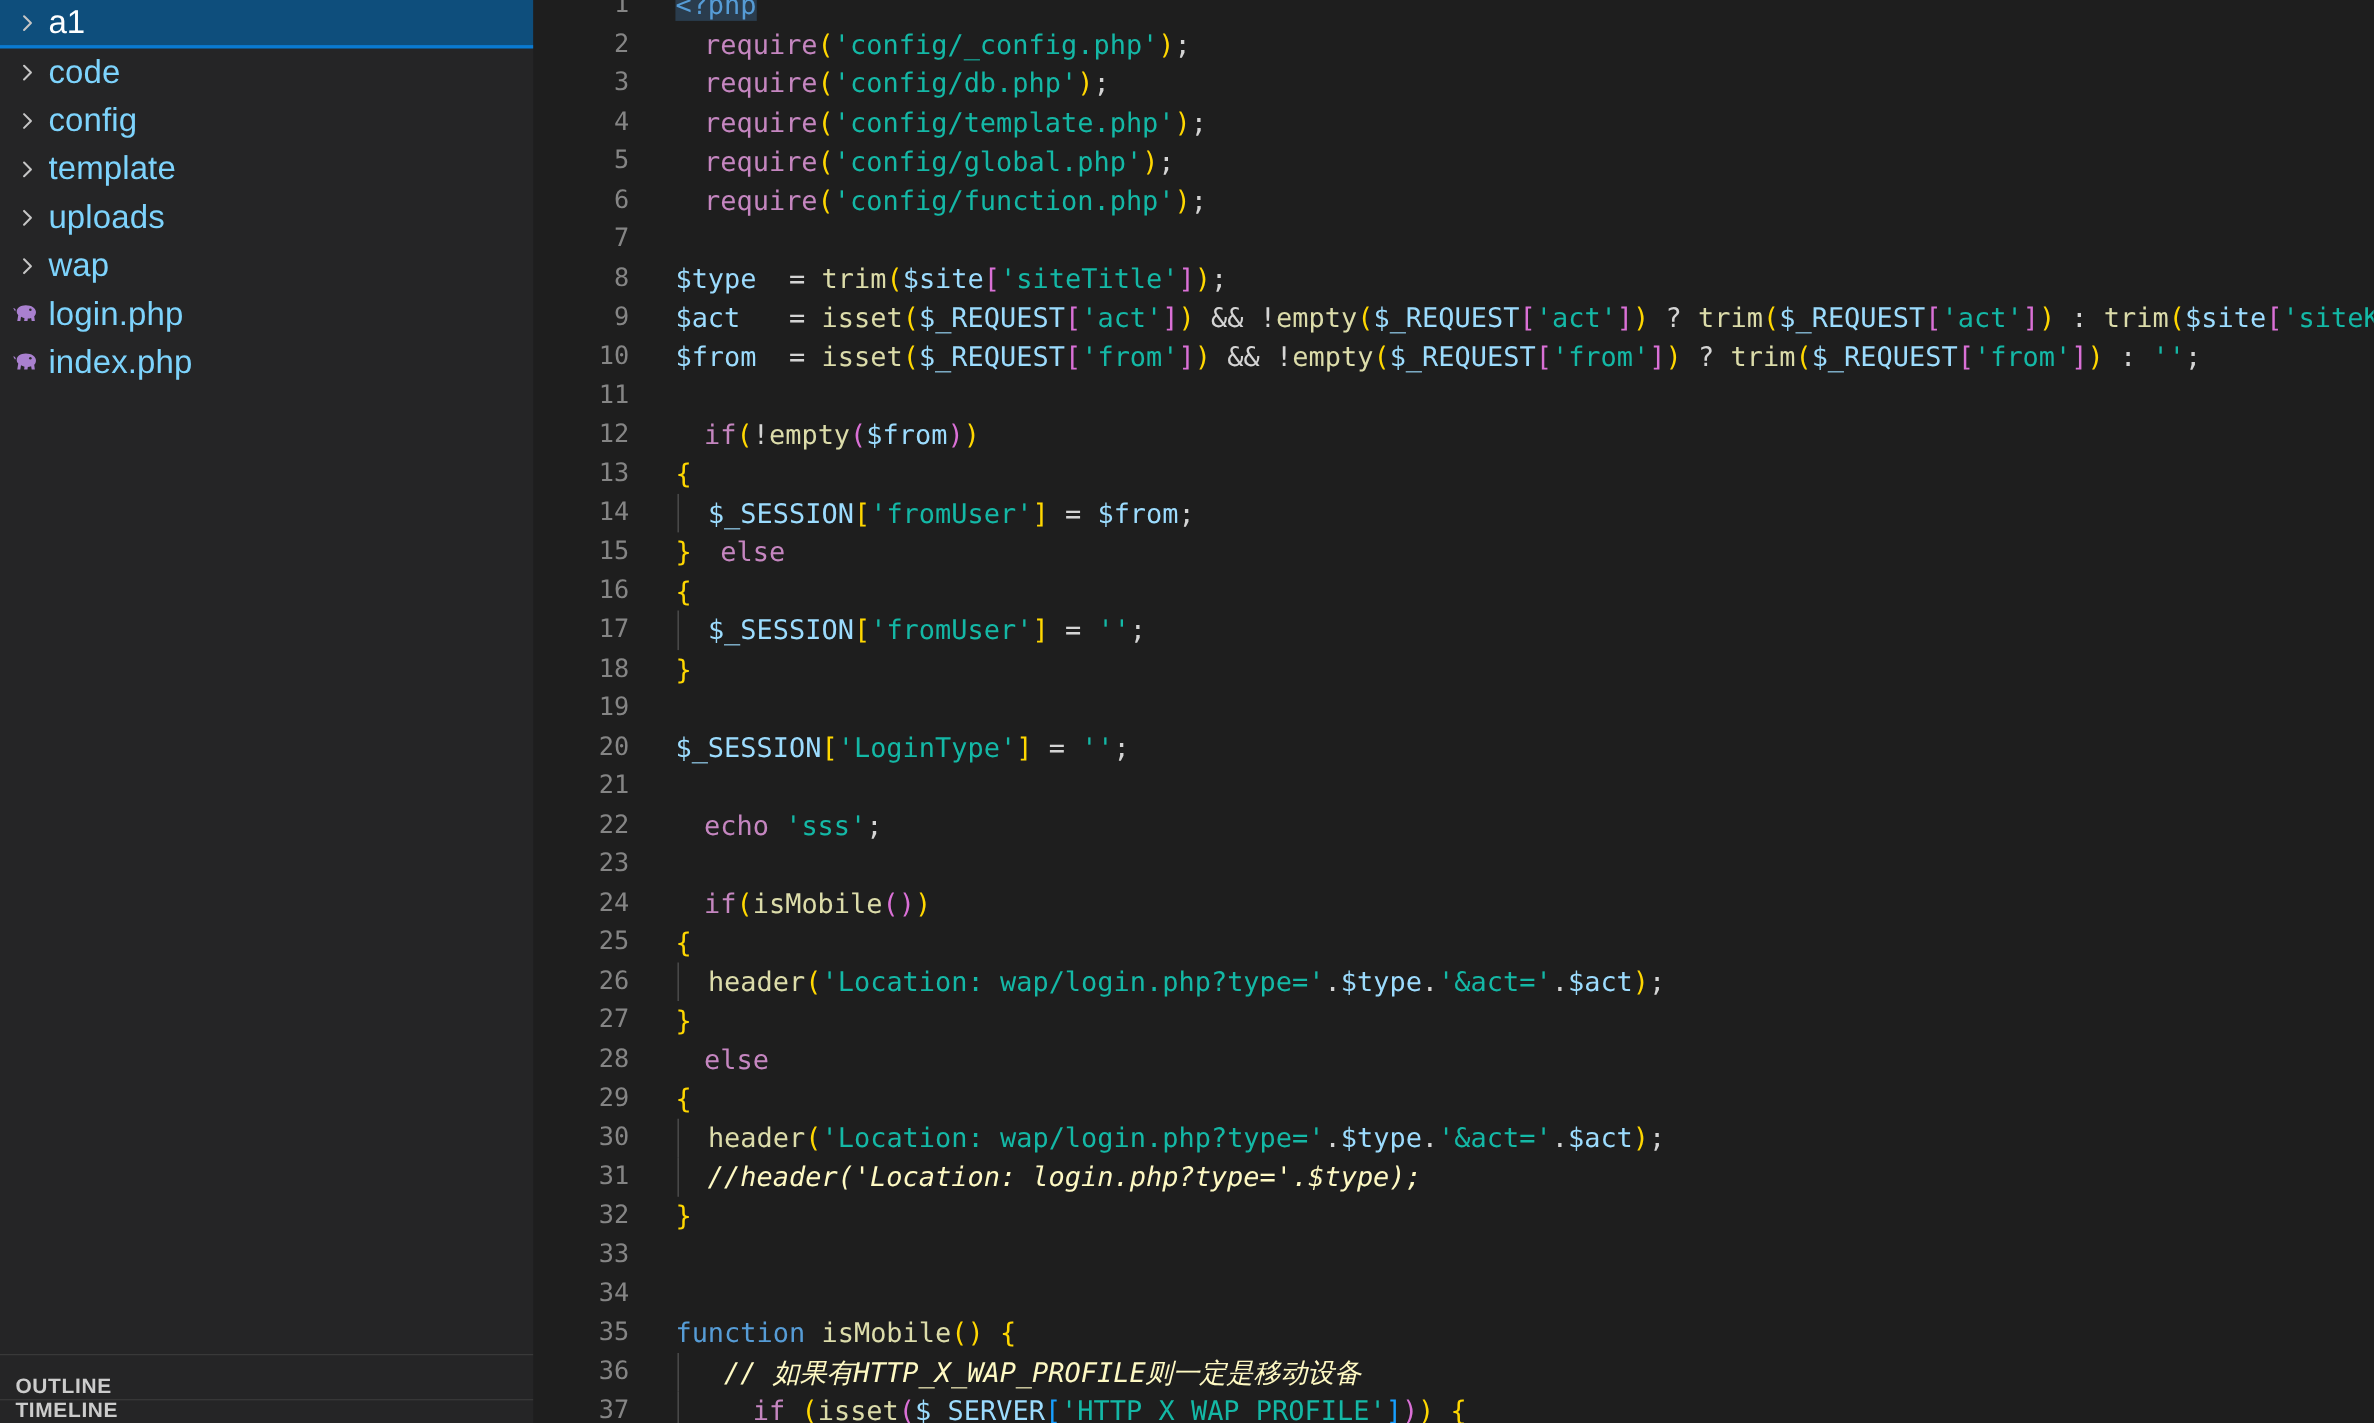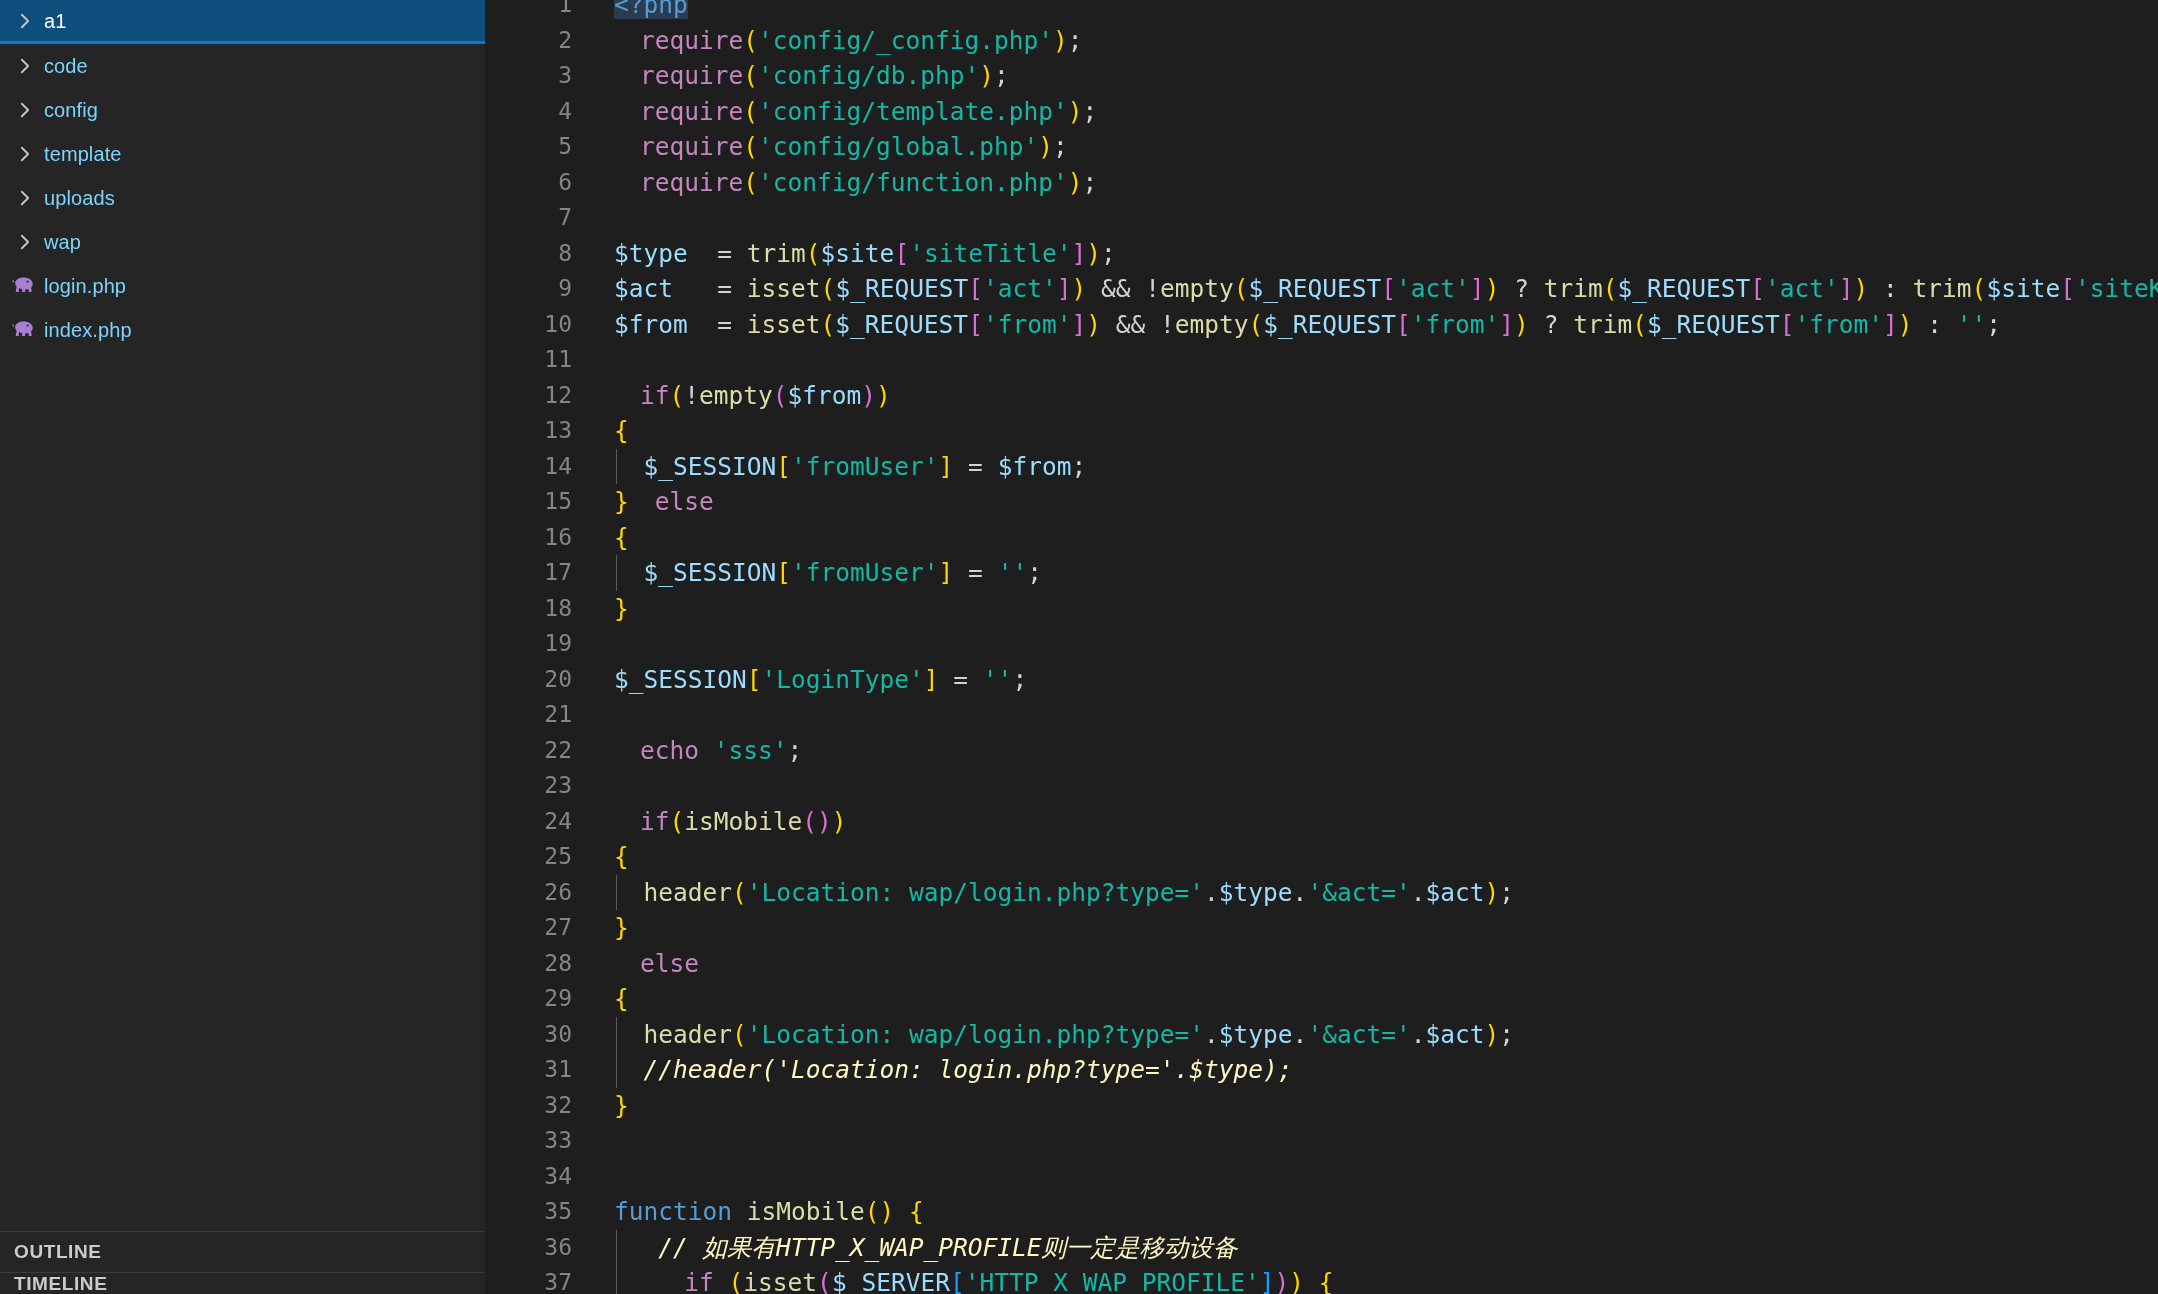--- a/index.html
+++ b/index.html
@@ -70,31 +70,31 @@
   .file-icon {
     width: 34px;
     flex: none;
     display: flex;
     align-items: center;
     justify-content: center;
   }
   .file-icon svg { display: block; }
   .tree-label {
     padding-left: 2px;
-    font-size: 20px;
+    font-size: 30px;
     line-height: 1;
     text-align: center;
   }
 
   
   .pane-header {
     height: 41px;
     flex: none;
     display: flex;
-    align-items: center;
+    align-items: flex-end;
     padding-left: 14px;
     box-sizing: border-box;
     border-top: 1px solid #3c3c3c;
     color: #cccccc;
     font-size: 19px;
     font-weight: bold;
     letter-spacing: 0.6px;
     cursor: pointer;
     background: #252526;
   }

